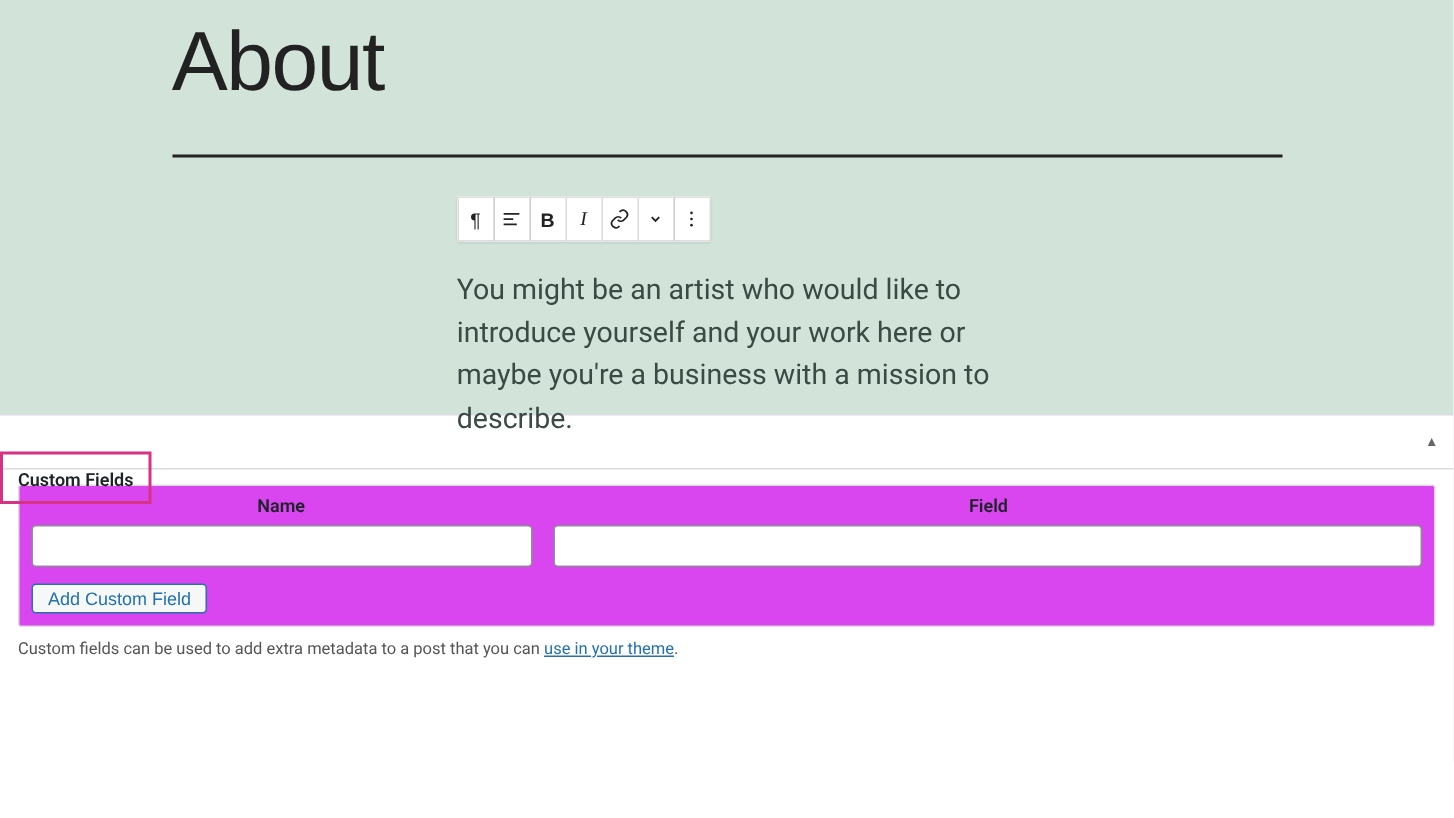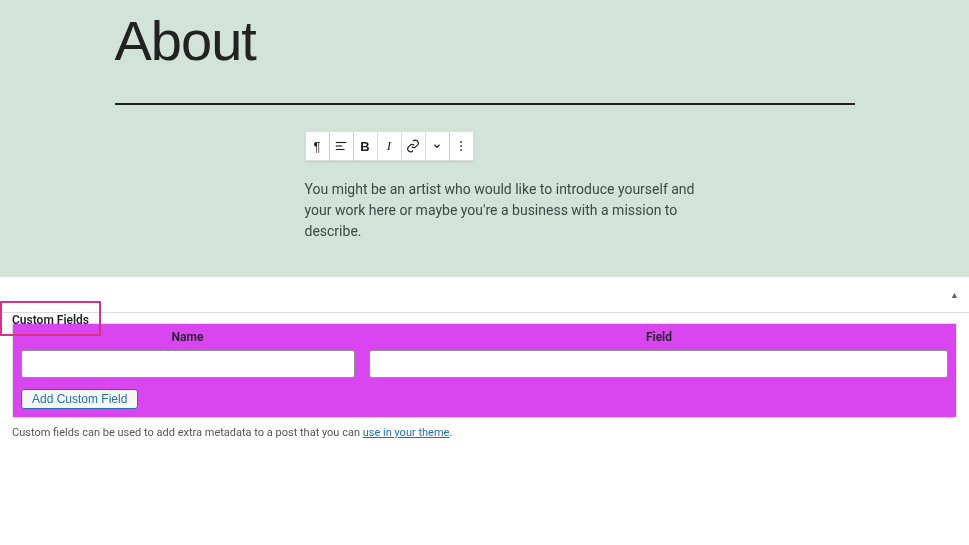--- a/index.html
+++ b/index.html
@@ -8,21 +8,21 @@
   .editor-inner { margin: 0 auto; width: 740px; }
   .page-title { font-size: 56px; font-weight: 300; color: #222; letter-spacing: -1px; margin: 0 0 30px 0; font-family: "Segoe UI Light", "HelveticaNeue-Light", sans-serif; }
   .hr { border: none; border-top: 2px solid #222; margin-bottom: 26px; }
   .para-area { margin-left: 190px; width: 400px; }
   .toolbar { display: inline-flex; background: #fff; border-radius: 2px; box-shadow: 0 1px 2px rgba(0,0,0,0.1); margin-bottom: 18px; height: 30px; }
   .tbtn { width: 25px; height: 30px; display: flex; align-items: center; justify-content: center; background: #fff; border: 1px solid #ddd; margin-left: -1px; cursor: pointer; font-size: 13px; color: #222; }
   .tbtn:first-child { margin-left: 0; }
   .tbtn.sep { border-left: 1px solid #ccc; }
   .tbtn .bold { font-weight: 700; }
   .tbtn .ital { font-style: italic; font-family: Georgia, serif; }
-  .paragraph-text { font-size: 14px; line-height: 1.5; color: #3a4a44; }
+  .paragraph-text { font-size: 19px; line-height: 1.5; color: #3a4a44; }
   
   .meta-panel { border-top: 1px solid #dcdcde; }
   .panel-header { display: flex; justify-content: space-between; align-items: center; border-bottom: 1px solid #dcdcde; height: 36px; padding: 0 10px 0 0; }
   .panel-title-wrap { position: relative; padding: 6px 10px; border: 2px solid #d63384; display: inline-block; margin-top: 48px; }
   .panel-title { font-size: 12px; font-weight: 600; }
   .panel-toggle { font-size: 9px; color: #666; cursor: pointer; }
   .panel-body { padding: 10px 12px 6px 12px; }
   .subhead { font-size: 12px; margin-bottom: 6px; }
   .fields-table { width: 100%; background: #d946ef; border: 1px solid #dcdcde; border-radius: 2px; padding: 0; }
   .fields-head { display: flex; }

